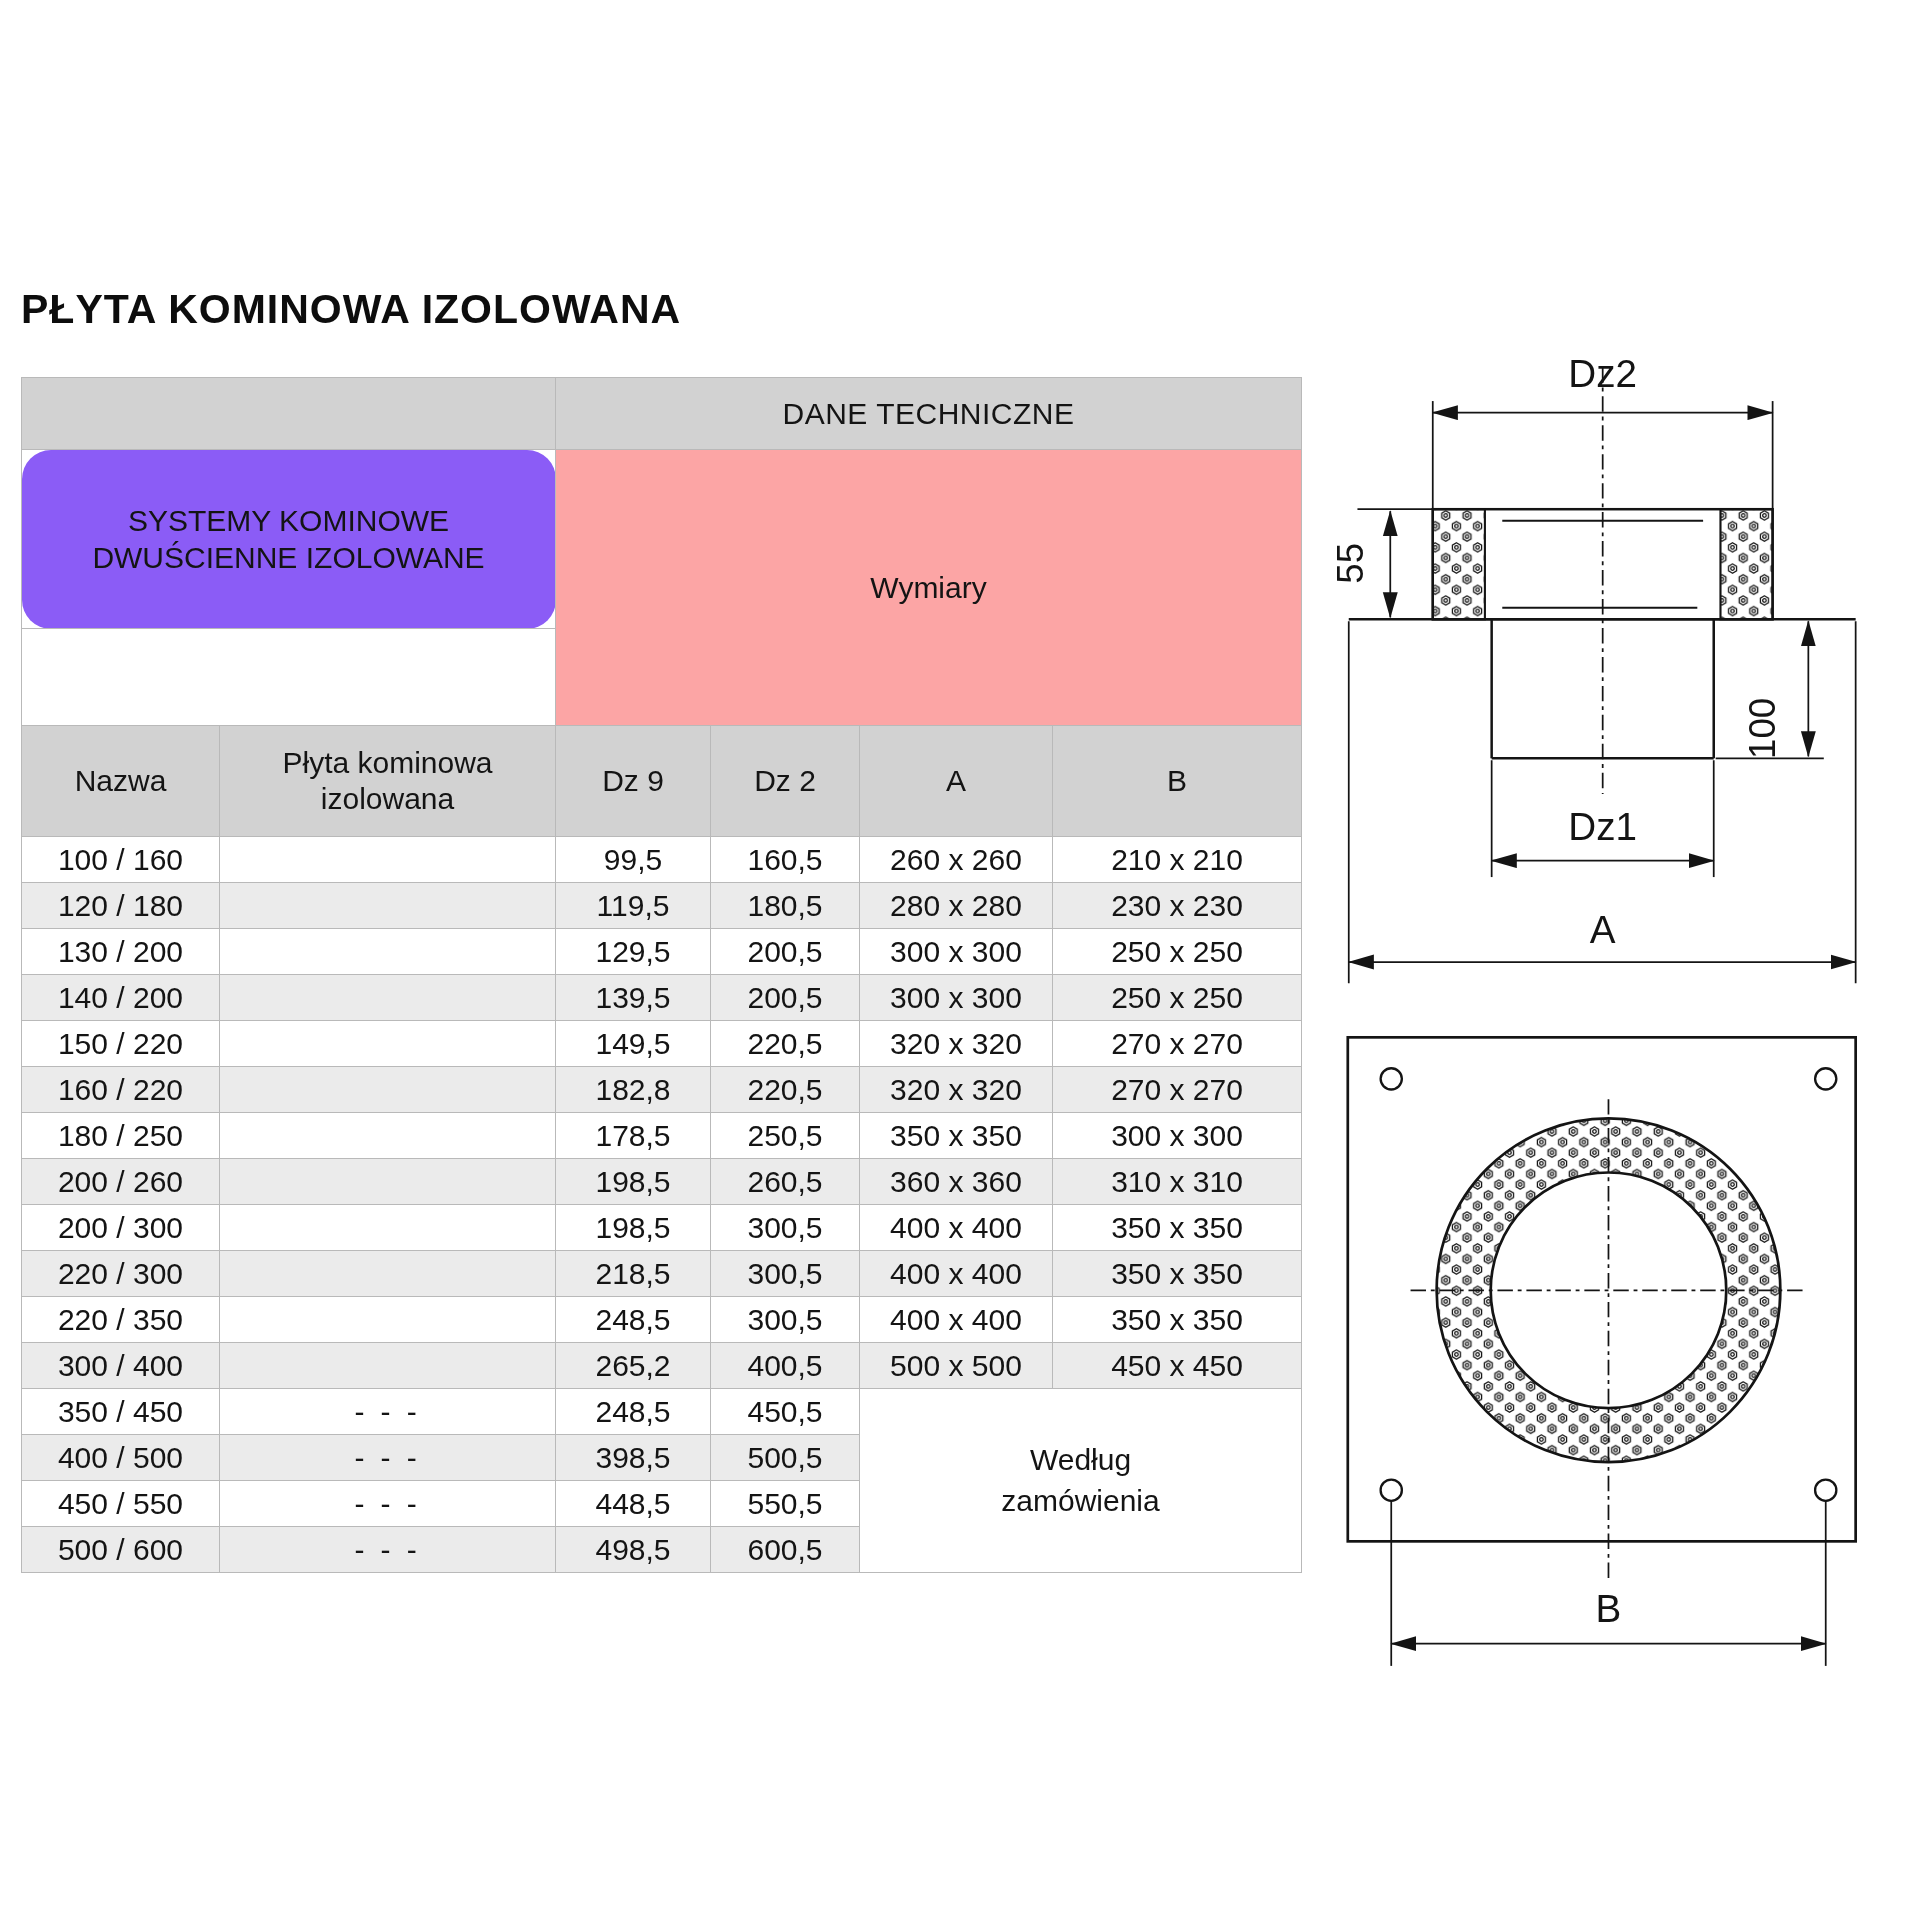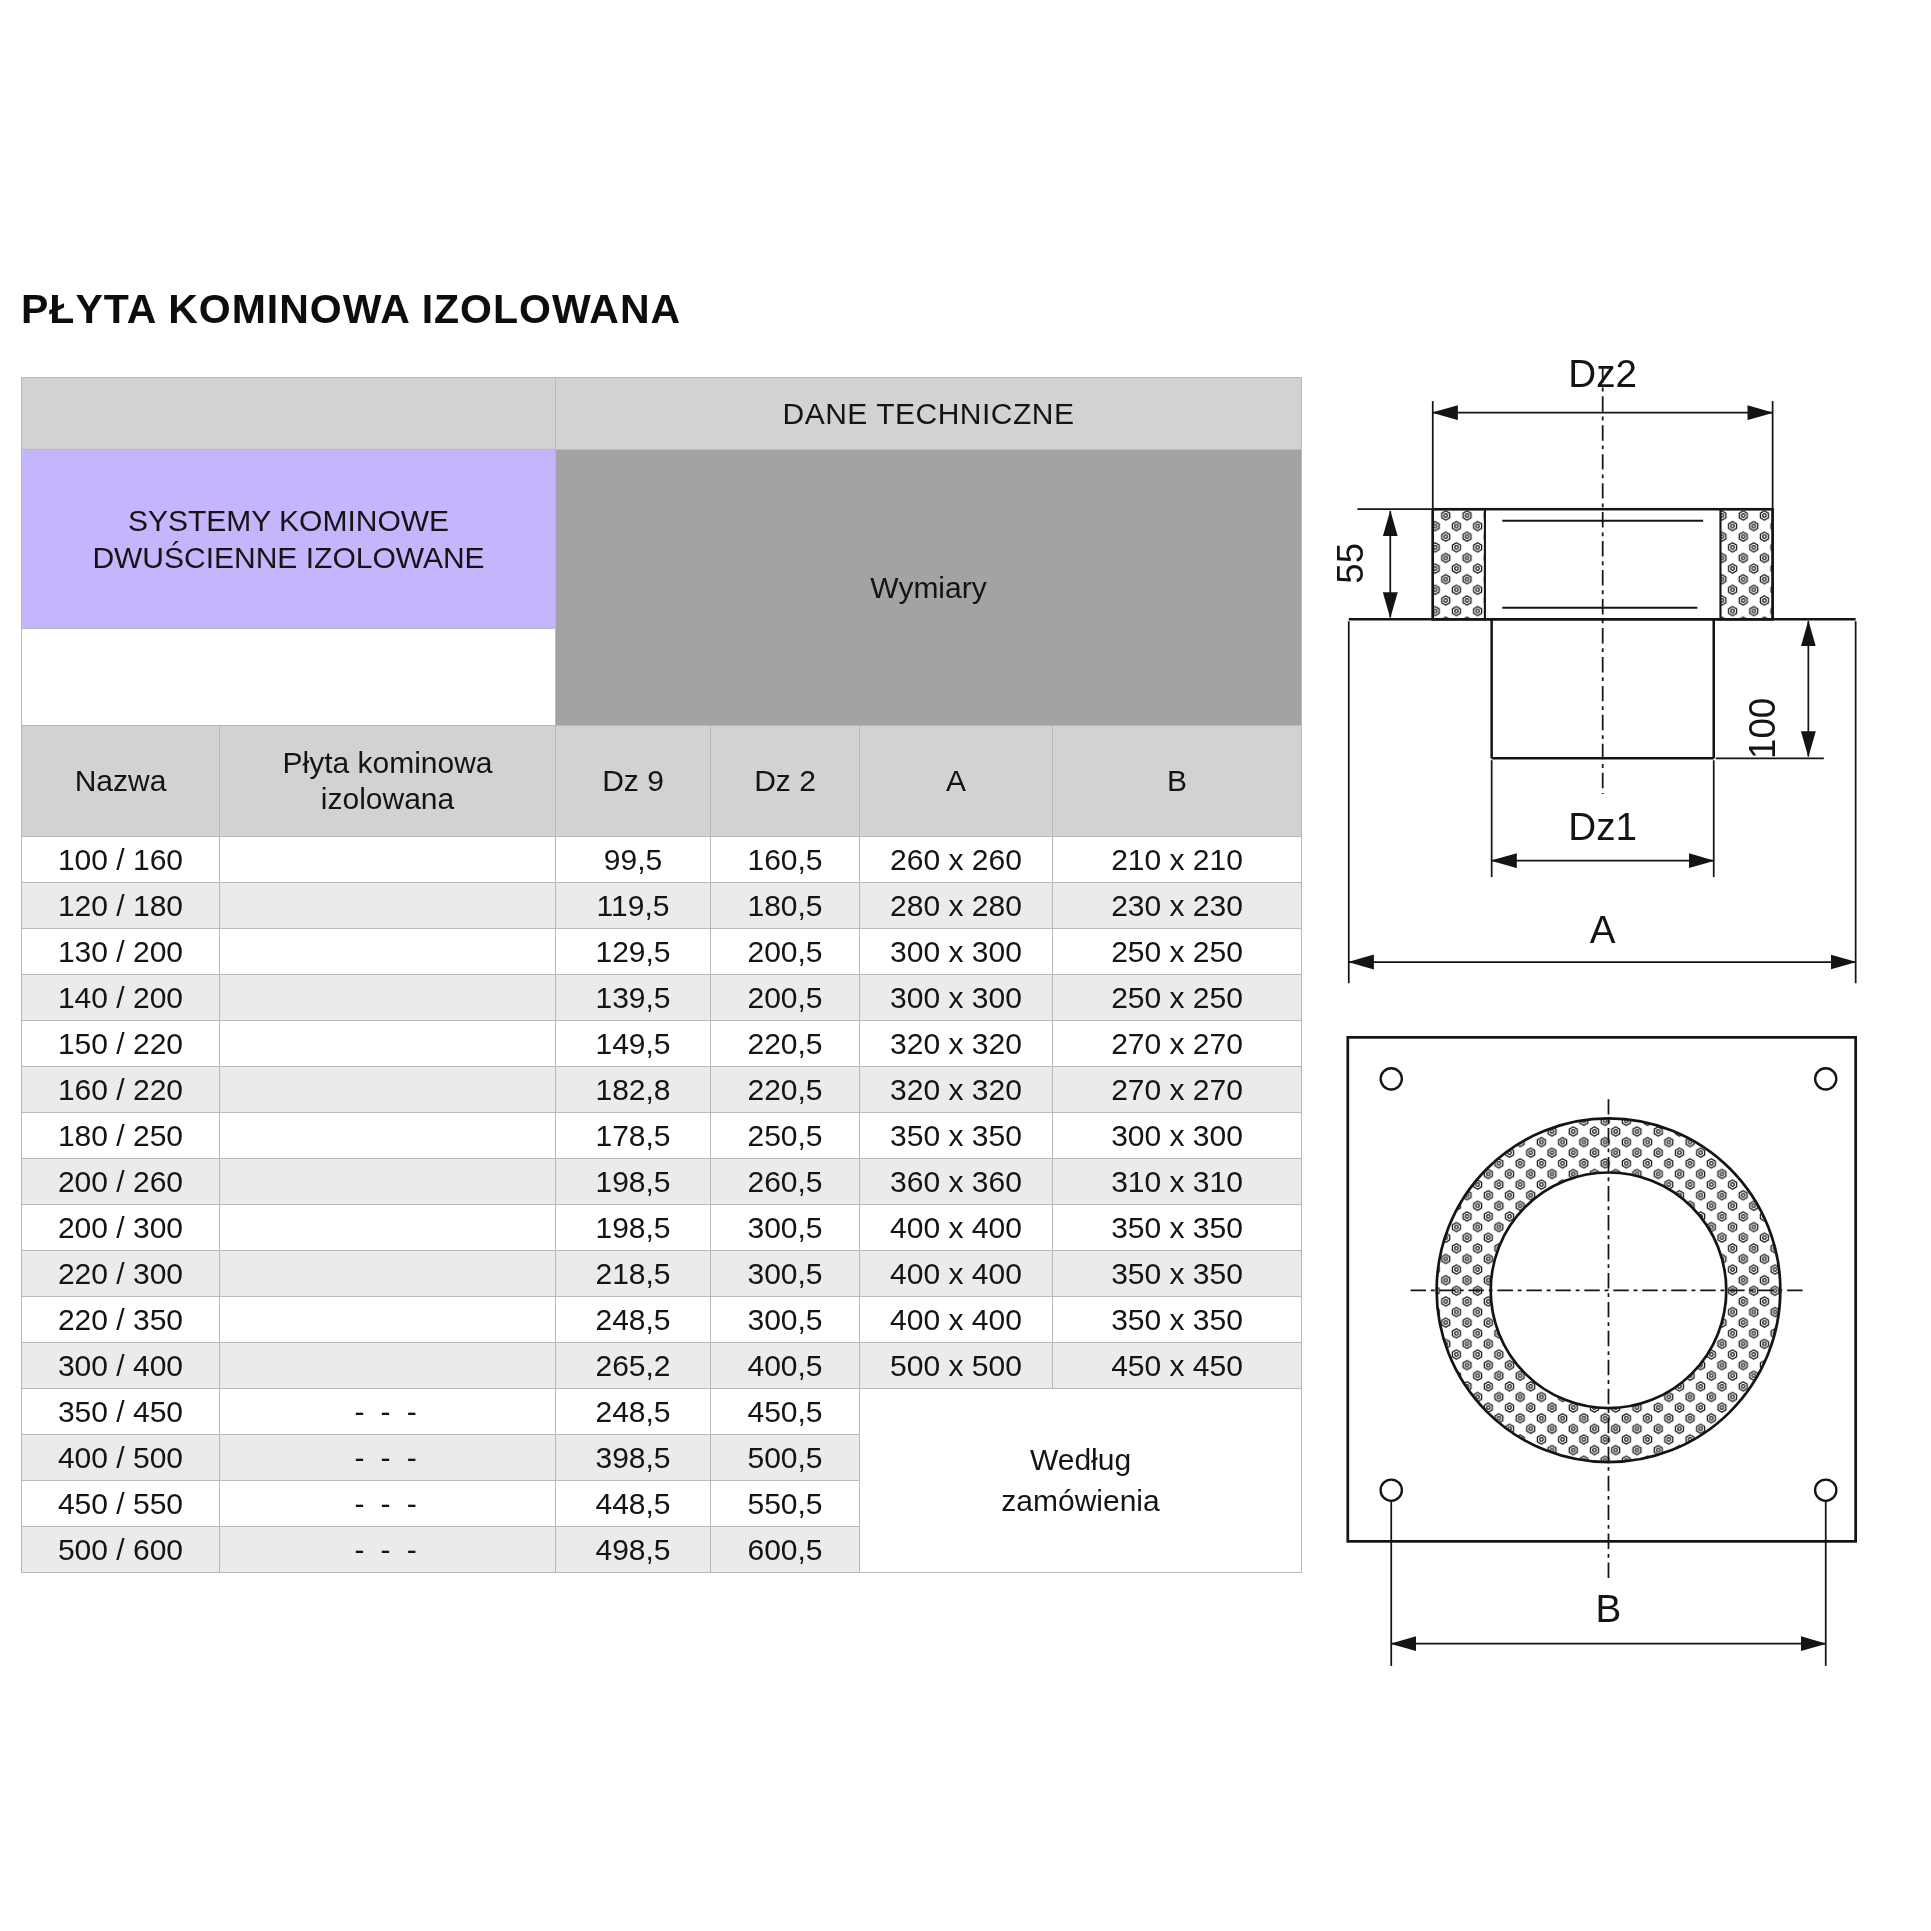--- a/index.html
+++ b/index.html
@@ -19,24 +19,24 @@
   table.spec td, table.spec th {
     border:1px solid #b9b9b9; padding:0; text-align:center; vertical-align:middle;
     font-weight:normal; font-size:30px; color:#141414; white-space:pre-line;
   }
   tr.row-dane    { height:72px; }
   tr.row-systemy { height:179px; }
   tr.row-empty   { height:97px; }
   tr.row-cols    { height:111px; }
   tr.data-row    { height:46px;margin-top:24px; }
   .bg-gray  { background:#d2d2d2; }
-  .bg-group { background:#c4b5fd; }
+  .bg-group { background:#8b5cf6;border-radius:29px; }
   .dane-cell    { font-size:32px; letter-spacing:0.5px; }
   .systemy-cell { font-weight:bold; font-size:31px; line-height:1.25; }
-  .wymiary-cell { font-size:31px; background:#a3a3a3; }
+  .wymiary-cell { font-size:31px; background:#fca5a5; }
   .colhead-plyta { font-weight:bold; line-height:1.2; }
   tr.data-row:nth-child(even) td { background:#ebebeb; }
   td.merged-note { background:#ffffff !important; font-size:30px; line-height:1.35; }
   td.dashes { font-weight:bold; letter-spacing:3.9px; }
   .drawing { position:absolute; left:1313px; top:319px; }
   .drawing text { font-family:"Liberation Sans", sans-serif; fill:#141414; }
 </style>
 </head>
 <body>
 

